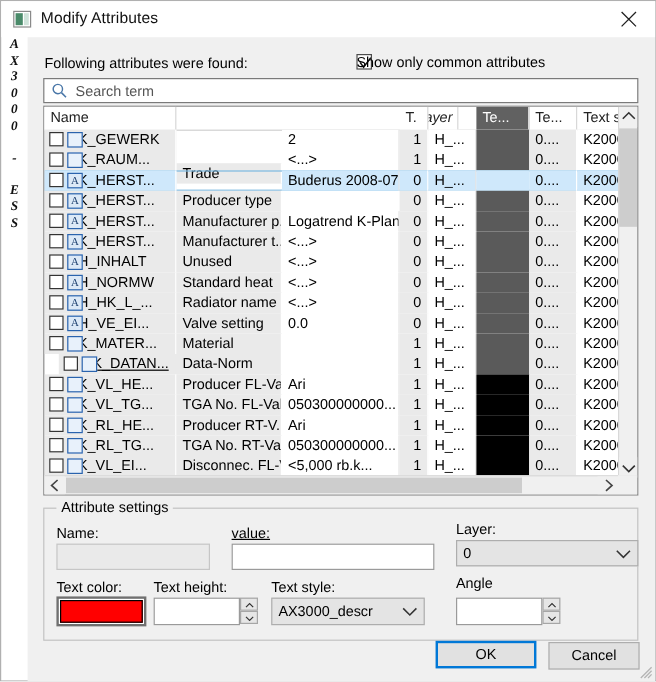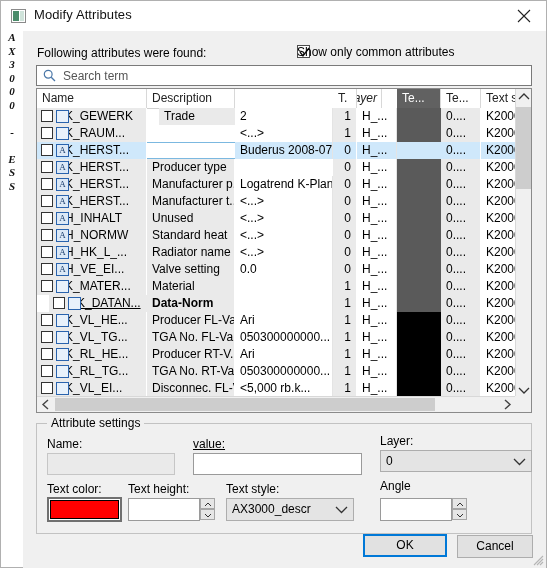--- a/index.html
+++ b/index.html
@@ -164,32 +164,31 @@
       <span class="search-text">Search term</span>
     </div>
 
     <div class="grid">
       <div class="ghead" id="grid-header">
           <div class="hc" style="left: 444px; width: 50px;">Text st</div>
           <div class="hc" style="left: 404px; width: 40px;">Te...</div>
           <div class="hc sel" style="left: 360px; width: 44px;">Te...</div>
           <div class="hc" style="left: 305px; width: 40px; font-style: italic;">Layer</div>
           <div class="hc" style="left: 296px; width: 24px;">T.</div>
-          <div class="hc" style="left: 110px; width: 88px;">Description</div>
           <div class="hc" style="left: 0px; width: 110px;">Name</div>
         <div class="hsort">
           <svg width="14" height="14" viewBox="0 0 14 14" style="position:absolute;left:1px;top:3px;">
               <path d="M2 8 L7 3 L12 8" stroke="#333" stroke-width="1.3" fill="none"></path>
             </svg>
         </div>
       </div>
       <div class="gbody" id="grid-body">
           <div class="row">
             <div class="cell c-name" style="left: 0px; width: 110px;">K_GEWERK<span class="rchk"></span><span class="ricon blank"></span></div>
-            <div class="cell c-desc" style="left: 122px; width: 88px;">Trade</div>
+            <div class="cell c-desc" style="left: 110px; width: 88px; margin-top: 28px;">Trade</div>
             <div class="cell c-val" style="left: 198px; width: 98px;">2</div>
             <div class="cell c-t" style="left: 296px; width: 24px;">1</div>
             <div class="cell c-layer" style="left: 320px; width: 40px;">H_...</div>
             <div class="cell c-te1" style="left: 360px; width: 44px; background: rgb(90, 90, 90);"></div>
             <div class="cell c-te2" style="left: 404px; width: 40px;">0....</div>
             <div class="cell c-ts" style="left: 444px; width: 50px;">K2000S</div>
           </div>
           <div class="row">
             <div class="cell c-name" style="left: 0px; width: 110px;">K_RAUM...<span class="rchk"></span><span class="ricon blank"></span></div>
             <div class="cell c-val" style="left: 198px; width: 98px;">&lt;...&gt;</div>
@@ -282,21 +281,21 @@
             <div class="cell c-desc" style="left: 110px; width: 88px;">Material</div>
             <div class="cell c-val" style="left: 198px; width: 98px;"></div>
             <div class="cell c-t" style="left: 296px; width: 24px;">1</div>
             <div class="cell c-layer" style="left: 320px; width: 40px;">H_...</div>
             <div class="cell c-te1" style="left: 360px; width: 44px; background: rgb(90, 90, 90);"></div>
             <div class="cell c-te2" style="left: 404px; width: 40px;">0....</div>
             <div class="cell c-ts" style="left: 444px; width: 50px;">K2000S</div>
           </div>
           <div class="row">
             <div class="cell c-name" style="left: 12px; width: 110px; text-decoration: underline;">K_DATAN...<span class="rchk"></span><span class="ricon blank"></span></div>
-            <div class="cell c-desc" style="left: 110px; width: 88px; font-weight: bold;">Data-Norm</div>
+            <div class="cell c-desc" style="left: 110px; width: 88px;">Data-Norm</div>
             <div class="cell c-val" style="left: 198px; width: 98px;"></div>
             <div class="cell c-t" style="left: 296px; width: 24px;">1</div>
             <div class="cell c-layer" style="left: 320px; width: 40px;">H_...</div>
             <div class="cell c-te1" style="left: 360px; width: 44px; background: rgb(90, 90, 90);"></div>
             <div class="cell c-te2" style="left: 404px; width: 40px;">0....</div>
             <div class="cell c-ts" style="left: 444px; width: 50px;">K2000S</div>
           </div>
           <div class="row">
             <div class="cell c-name" style="left: 0px; width: 110px;">K_VL_HE...<span class="rchk"></span><span class="ricon blank"></span></div>
             <div class="cell c-desc" style="left: 110px; width: 88px;">Producer FL-Va...</div>

